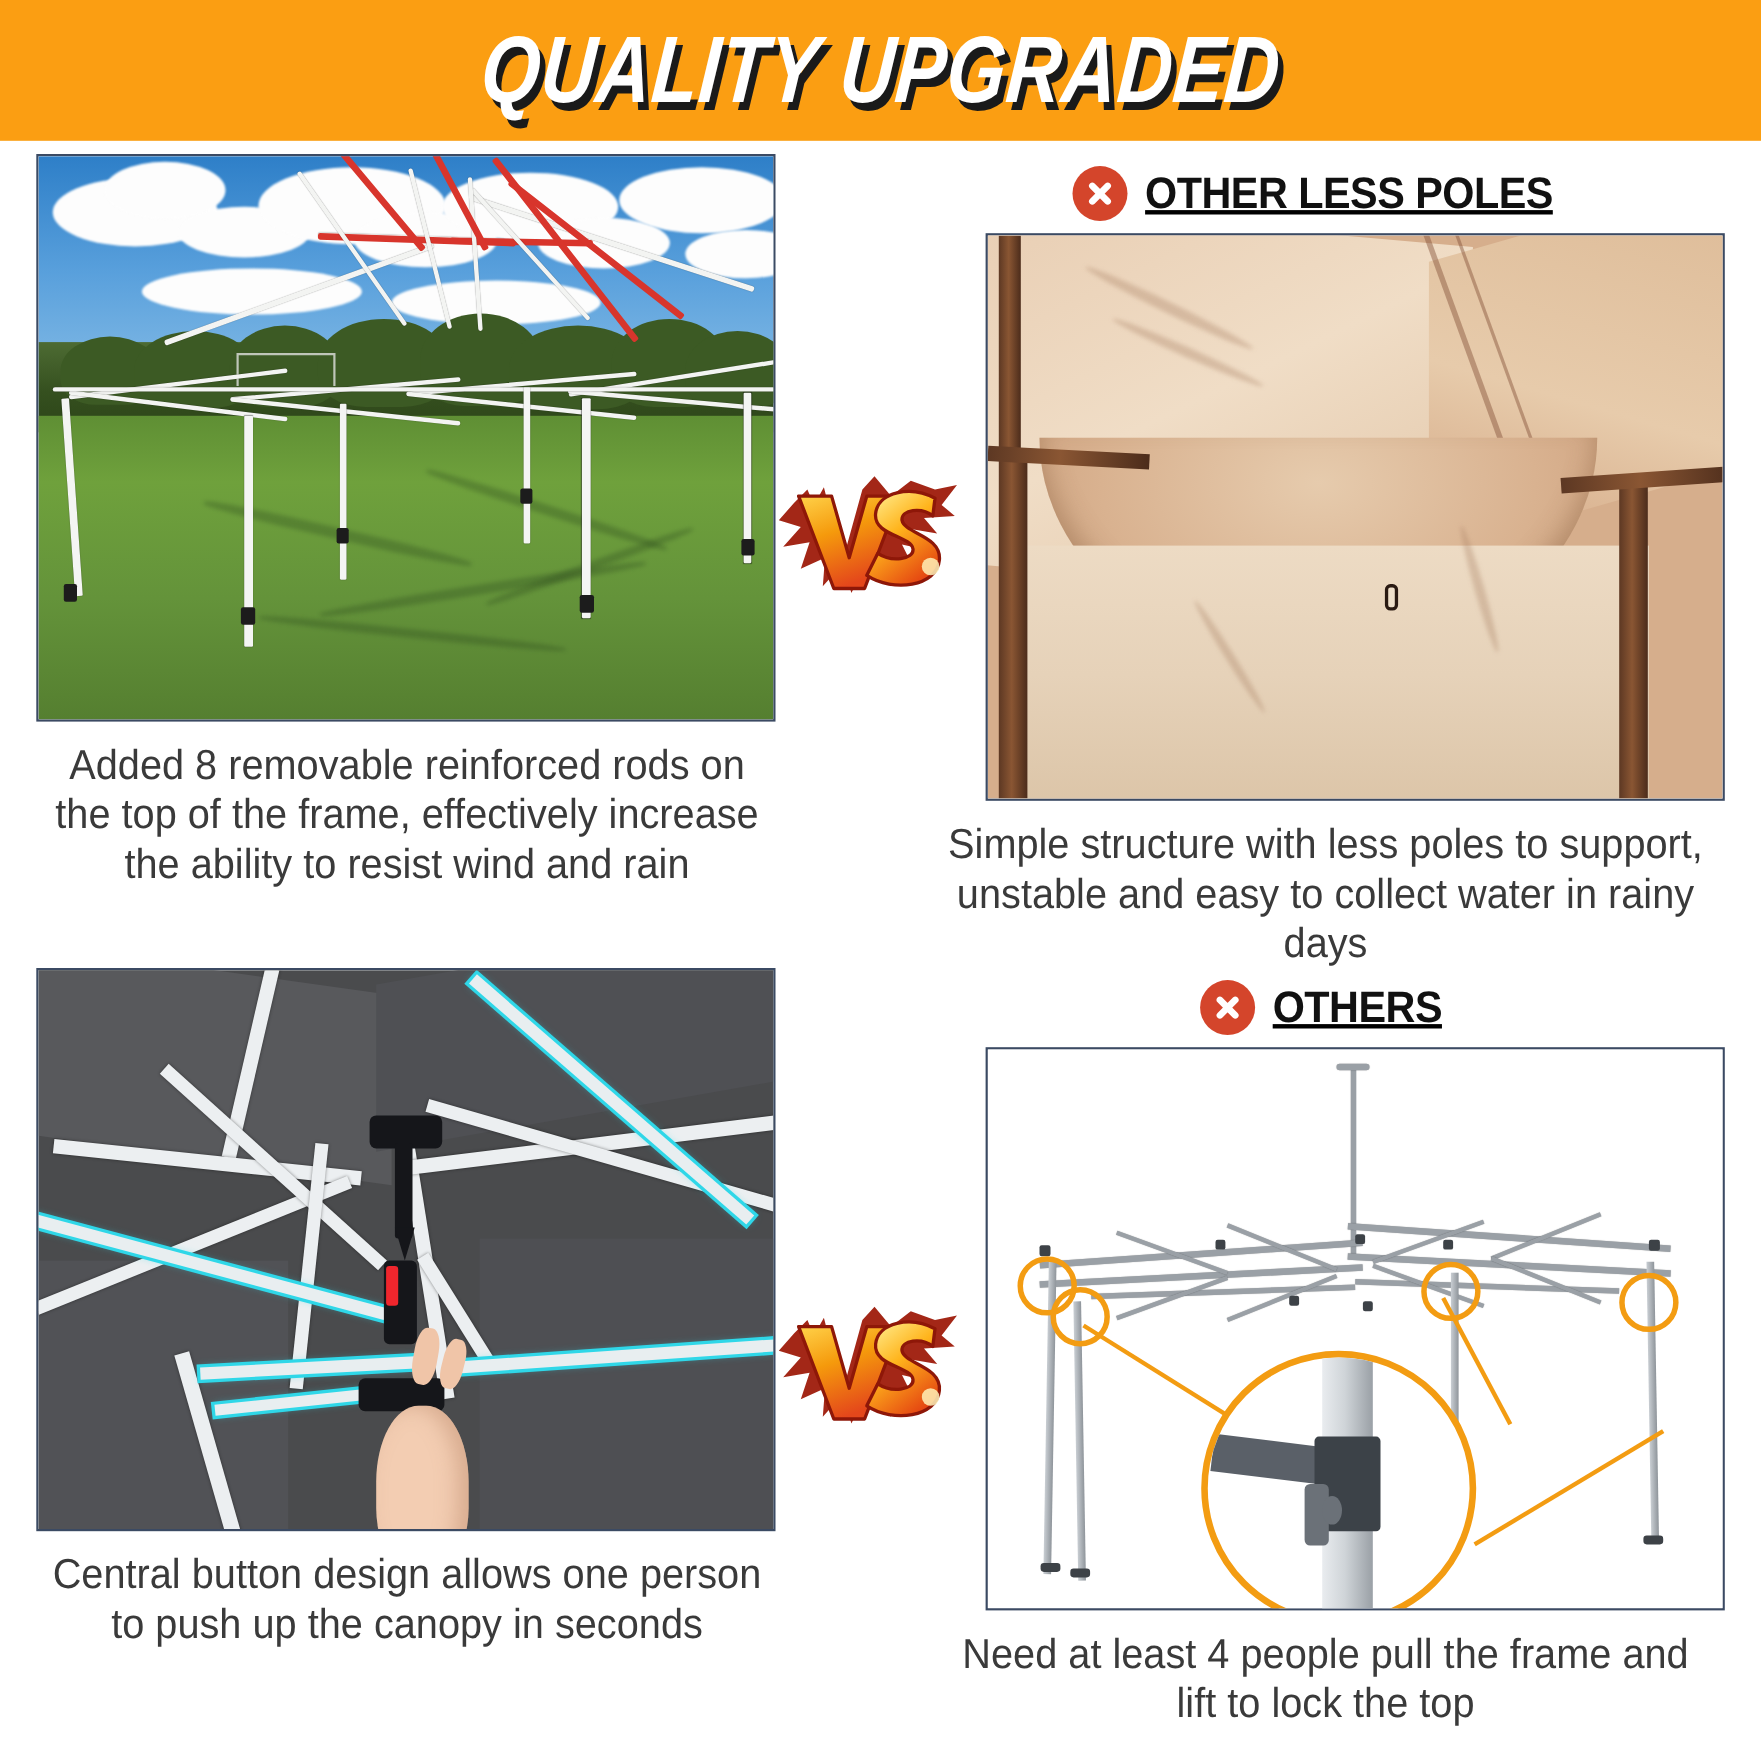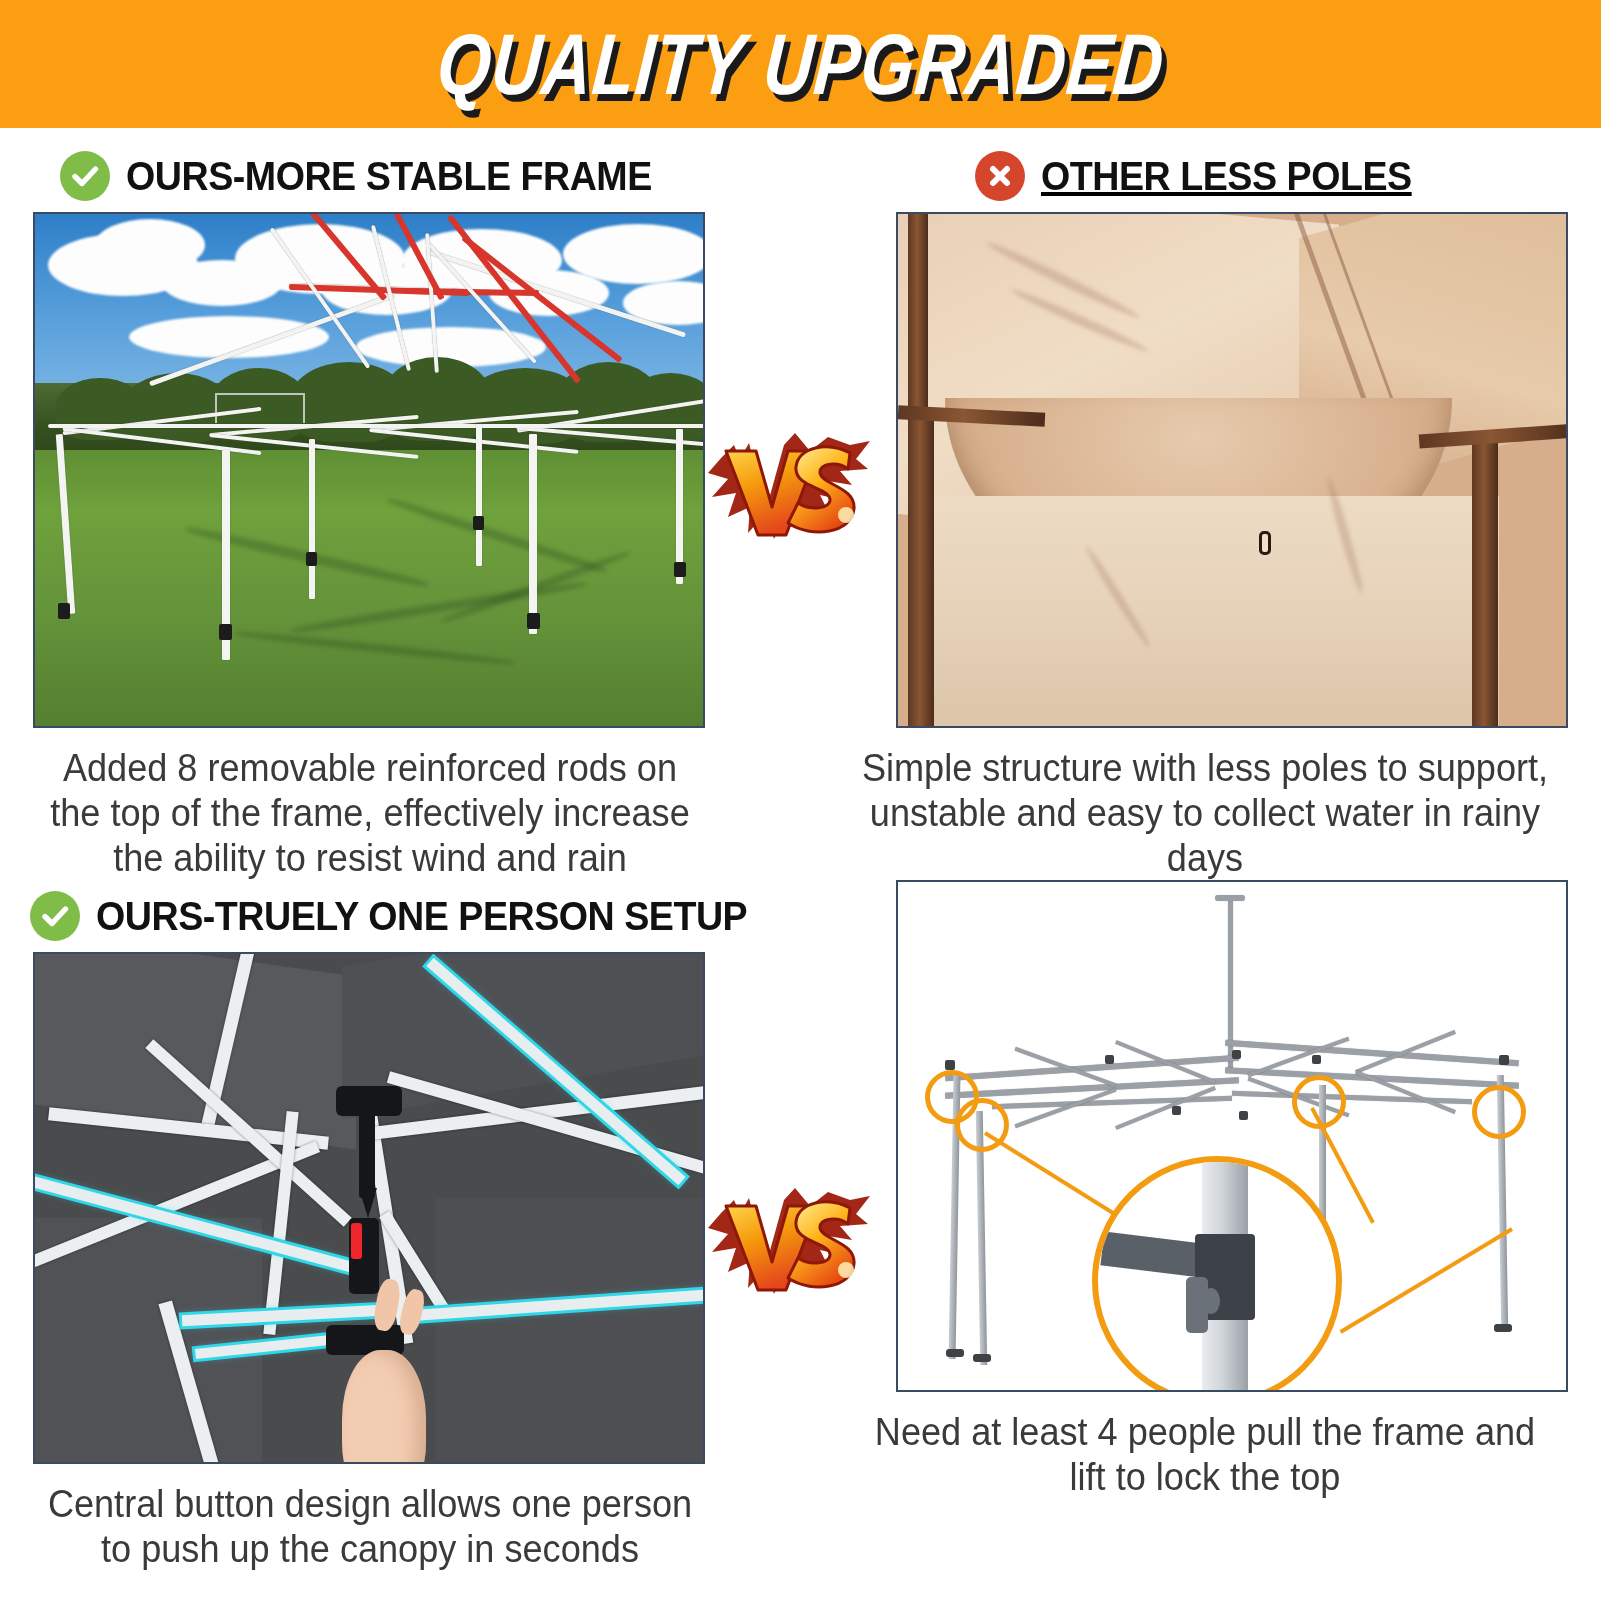--- a/index.html
+++ b/index.html
@@ -193,28 +193,20 @@
 <body>
 
 <div class="page">
 
   <div class="header">
     <div class="header-title">QUALITY UPGRADED</div>
   </div>
 
   <div class="quad q-tl">
 
-    <div class="panel-head">
-      <span class="badge-icon badge-ok">
-        <svg width="34" height="34" viewBox="0 0 34 34" aria-hidden="true">
-          <path d="M7 17.5 L14 24.5 L27.5 10" fill="none" stroke="#ffffff" stroke-width="5.4" stroke-linecap="round" stroke-linejoin="round"></path>
-        </svg>
-      </span>
-      <span class="panel-title">OURS-MORE STABLE FRAME</span>
-    </div>
 
     <div class="img-frame tl-img">
       <div class="scene-field">
         <div class="sky"></div>
 
         <div class="cloud" style="left:2%;  top:4%;  width:150px; height:62px;"></div>
         <div class="cloud" style="left:9%;  top:1%;  width:110px; height:52px;"></div>
         <div class="cloud" style="left:19%; top:9%;  width:120px; height:46px;"></div>
         <div class="cloud" style="left:30%; top:2%;  width:170px; height:70px;"></div>
         <div class="cloud" style="left:43%; top:10%; width:130px; height:50px;"></div>
@@ -318,28 +310,20 @@
         <div class="sag-pole" style="left:78%;  top:42%; width:24%;  height:14px; transform:rotate(-4deg);"></div>
         <div class="sag-hook" style="left:54%; top:62%;"></div>
       </div>
     </div>
 
     <div class="caption cap-tr">Simple structure with less poles to support, unstable and easy to collect water in rainy days</div>
   </div>
 
   <div class="quad q-bl">
 
-    <div class="panel-head" style="padding-left:30px;">
-      <span class="badge-icon badge-ok">
-        <svg width="34" height="34" viewBox="0 0 34 34" aria-hidden="true">
-          <path d="M7 17.5 L14 24.5 L27.5 10" fill="none" stroke="#ffffff" stroke-width="5.4" stroke-linecap="round" stroke-linejoin="round"></path>
-        </svg>
-      </span>
-      <span class="panel-title">OURS-TRUELY ONE PERSON SETUP</span>
-    </div>
 
     <div class="img-frame bl-img">
       <div class="scene-dark">
         <div class="dark-panel" style="left:0; top:0; width:48%; height:34%; transform:skewY(8deg);"></div>
         <div class="dark-panel" style="left:46%; top:-4%; width:56%; height:30%; transform:skewY(-10deg); background:#4f5054;"></div>
         <div class="dark-panel" style="left:0; top:52%; width:34%; height:50%; background:#515256;"></div>
         <div class="dark-panel" style="left:60%; top:48%; width:44%; height:54%; background:#4e4f53;"></div>
 
         <div class="truss" style="left:28%; top:-2%; width:13px; height:36%; transform:rotate(13deg);"></div>
         <div class="truss" style="left:2%;  top:33%; width:42%;  height:13px; transform:rotate(6deg);"></div>
@@ -370,20 +354,28 @@
         <div class="finger" style="left:51%; top:64%; width:22px; height:52px; transform:rotate(10deg);"></div>
         <div class="finger" style="left:55%; top:66%; width:20px; height:46px; transform:rotate(14deg);"></div>
       </div>
     </div>
 
     <div class="caption cap-bl">Central button design allows one person to push up the canopy in seconds</div>
   </div>
 
   <div class="quad q-br">
 
+    <div class="panel-head center">
+      <span class="badge-icon badge-bad">
+        <svg width="34" height="34" viewBox="0 0 34 34" aria-hidden="true">
+          <path d="M10 10 L24 24 M24 10 L10 24" fill="none" stroke="#ffffff" stroke-width="6" stroke-linecap="round"></path>
+        </svg>
+      </span>
+      <span class="panel-title">OTHERS</span>
+    </div>
 
     <div class="img-frame br-img">
       <div class="scene-diagram">
 
         <div class="dbar" style="left:49.4%; top:3%; width:5px; height:34%;"></div>
         <div class="dbar" style="left:47.4%; top:2.6%; width:30px; height:6px; border-radius:3px;"></div>
 
         <div class="dbar" style="left:7%;  top:36%; width:44%; height:6px; transform:rotate(-4deg);"></div>
         <div class="dbar" style="left:49%; top:33%; width:44%; height:6px; transform:rotate(4deg);"></div>
         <div class="dbar" style="left:7%;  top:40%; width:44%; height:6px; transform:rotate(-3deg);"></div>

